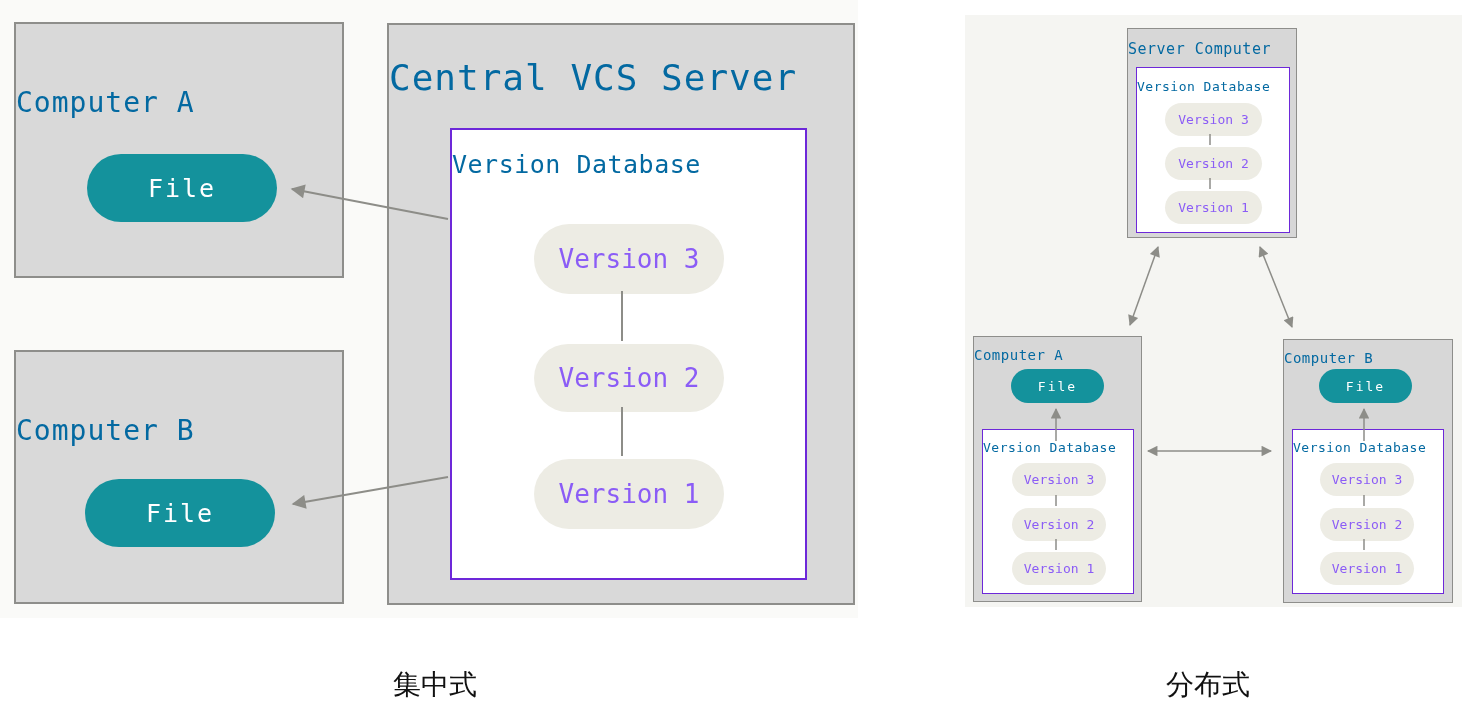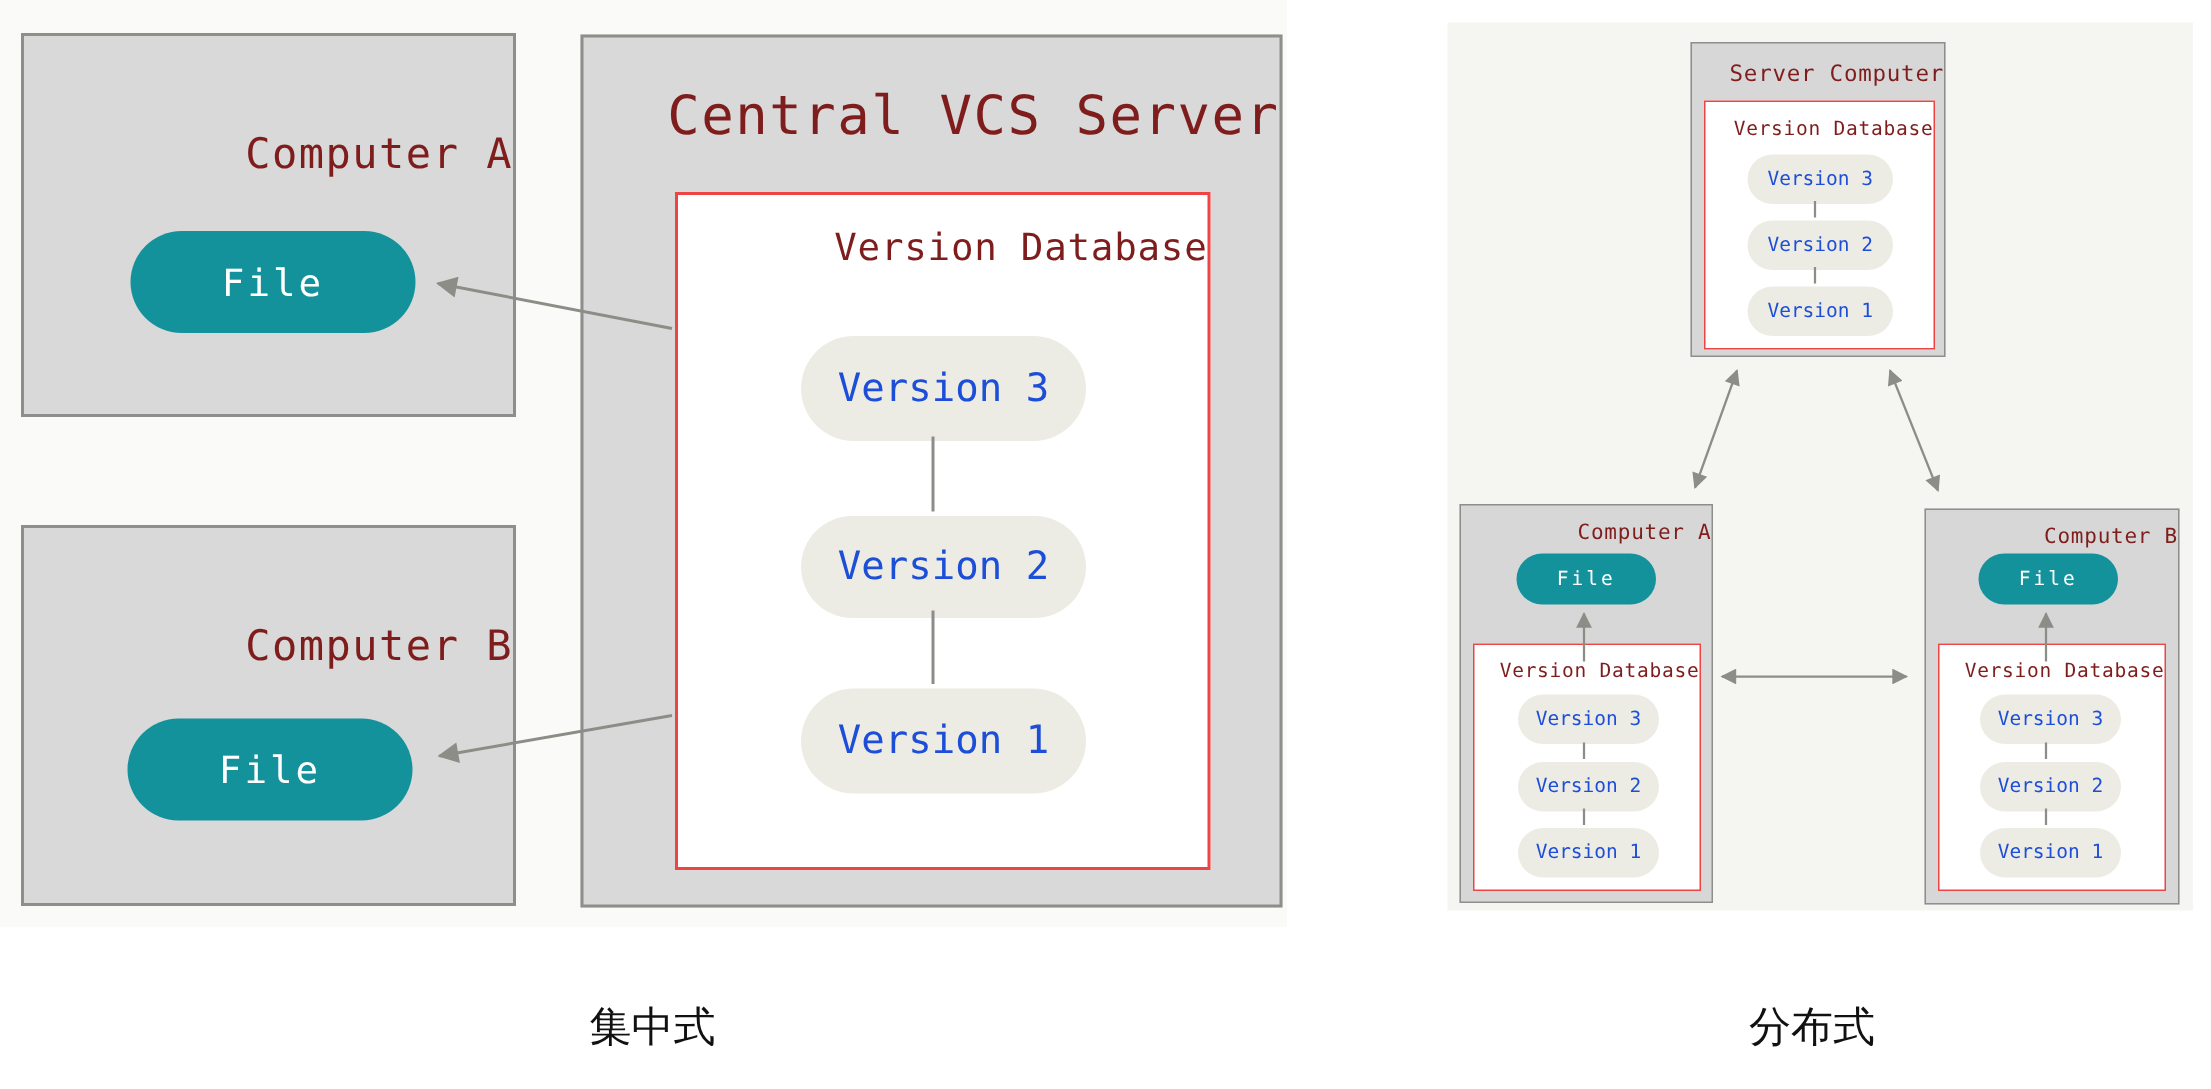--- a/index.html
+++ b/index.html
@@ -4,29 +4,29 @@
 <style>
   html,body{margin:0;padding:0;background:#ffffff;}
   .page{position:relative;width:1474px;height:726px;background:#ffffff;overflow:hidden;
         font-family:"DejaVu Sans Mono",monospace;}
   .panel{position:absolute;}
   .panel-left{left:0;top:0;width:858px;height:618px;background:#fafaf8;}
   .panel-right{left:965px;top:15px;width:497px;height:592px;background:#f5f5f2;}
 
   .gbox{position:absolute;background:#d9d9d9;border:2px solid #8e8e8b;box-sizing:border-box;}
   .gbox.thin{border-width:1.5px;background:#d7d7d7;}
-  .wbox{position:absolute;background:#ffffff;border:2px solid #ef4444;box-sizing:border-box;}
+  .wbox{position:absolute;background:#ffffff;border:2px solid #6d28d9;box-sizing:border-box;}
   .wbox.thin{border-width:1.5px;}
 
-  .box-title{position:absolute;left:0;width:100%;text-align:right;color:#7f1d1d;
+  .box-title{position:absolute;left:0;width:100%;text-align:left;color:#0369a1;
              white-space:nowrap;letter-spacing:1px;}
   .pill{position:absolute;border-radius:999px;display:flex;align-items:center;
         justify-content:center;white-space:nowrap;}
   .pill.file{background:#14929c;color:#ffffff;}
-  .pill.version{background:#edece4;color:#1d4ed8;}
+  .pill.version{background:#edece4;color:#8b5cf6;}
 
   
   .t-big{font-size:36px;}
   .t-computer{font-size:28px;}
   .t-db{font-size:25px;letter-spacing:0.5px;}
   .p-big{font-size:26px;}
   .p-file-big{font-size:25px;letter-spacing:2px;}
 
   
   .t-server-sm{font-size:15px;letter-spacing:0.5px;}

